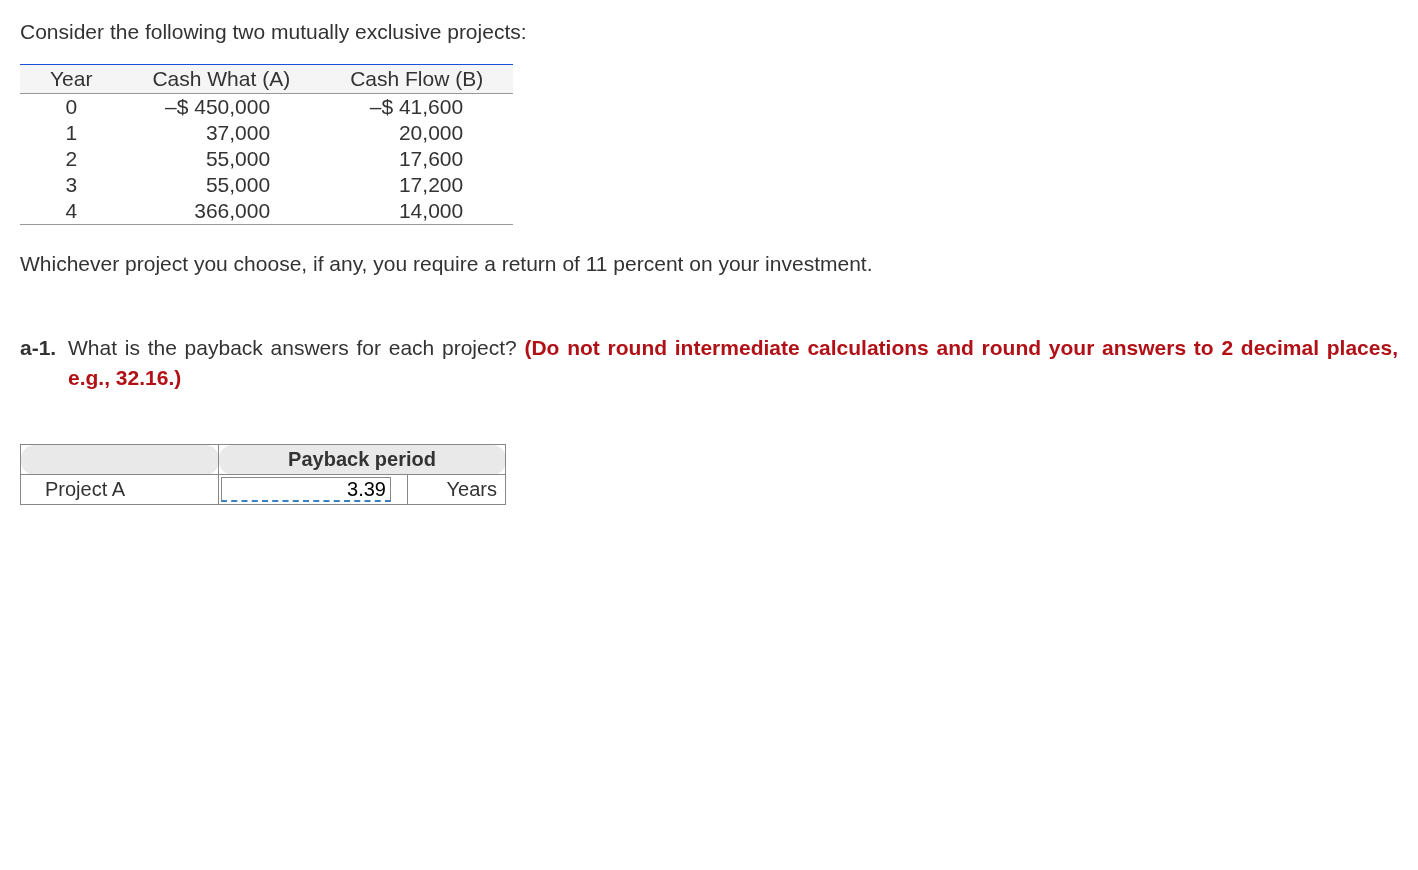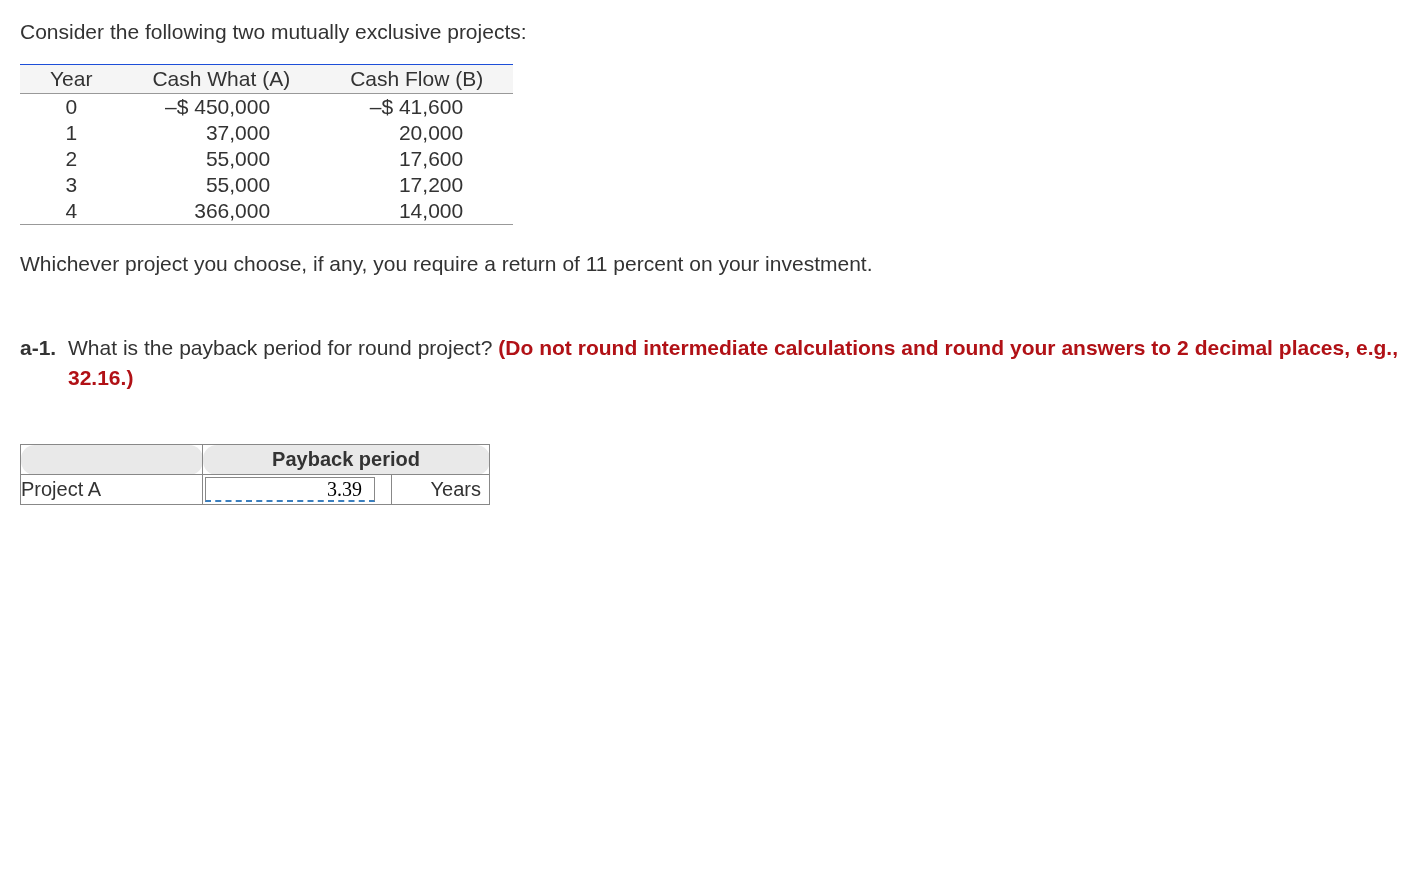--- a/index.html
+++ b/index.html
@@ -76,40 +76,40 @@
   }
   .answer-table th.blank {
     background: #e9e9e9;
     min-width: 165px;
   }
   .answer-table th.pp {
     min-width: 270px;
   }
   .answer-table td.label {
     text-align: left;
-    padding-left: 0;
+    padding-left: 24px;
     min-width: 165px;
   }
   .answer-cell {
     padding: 0 !important;
     position: relative;
     width: 185px;
   }
   .answer-input {
     border: 2px dashed #3a7fbf;
     background: #fff;
     height: 25px;
     width: 170px;
     margin: 2px;
     display: block;
     font-size: 20px;
     text-align: right;
-    padding-right: 12px;
+    padding-right: 4px;
     box-sizing: border-box;
-    font-family: Liberation Serif, serif;
+    font-family: Liberation Sans, sans-serif;
   }
   .answer-input.filled {
     border-style: solid;
     border-color: #888;
     border-width: 1px 1px 2px 1px;
     border-bottom-style: dashed;
     border-bottom-color: #3a7fbf;
   }
   .unit-cell {
     text-align: right;
@@ -156,21 +156,21 @@
       <td class="num">14,000</td>
     </tr>
   </tbody>
 </table>
 
 <div class="note">Whichever project you choose, if any, you require a return of 11 percent on your investment.</div>
 
 <div class="question-row">
   <div class="question-label">a-1.</div>
   <div class="question-text">
-    <span>What is the payback period for round project? </span><span class="red-bold">(Do not round intermediate calculations and round your answers to 2 decimal places, e.g., 32.16.)</span>
+    <span>What is the payback answers for each project? </span><span class="red-bold">(Do not round intermediate calculations and round your answers to 2 decimal places, e.g., 32.16.)</span>
   </div>
 </div>
 
 <table class="answer-table">
   <thead>
     <tr>
       <th class="blank"></th>
       <th class="pp" colspan="2">Payback period</th>
     </tr>
   </thead>

